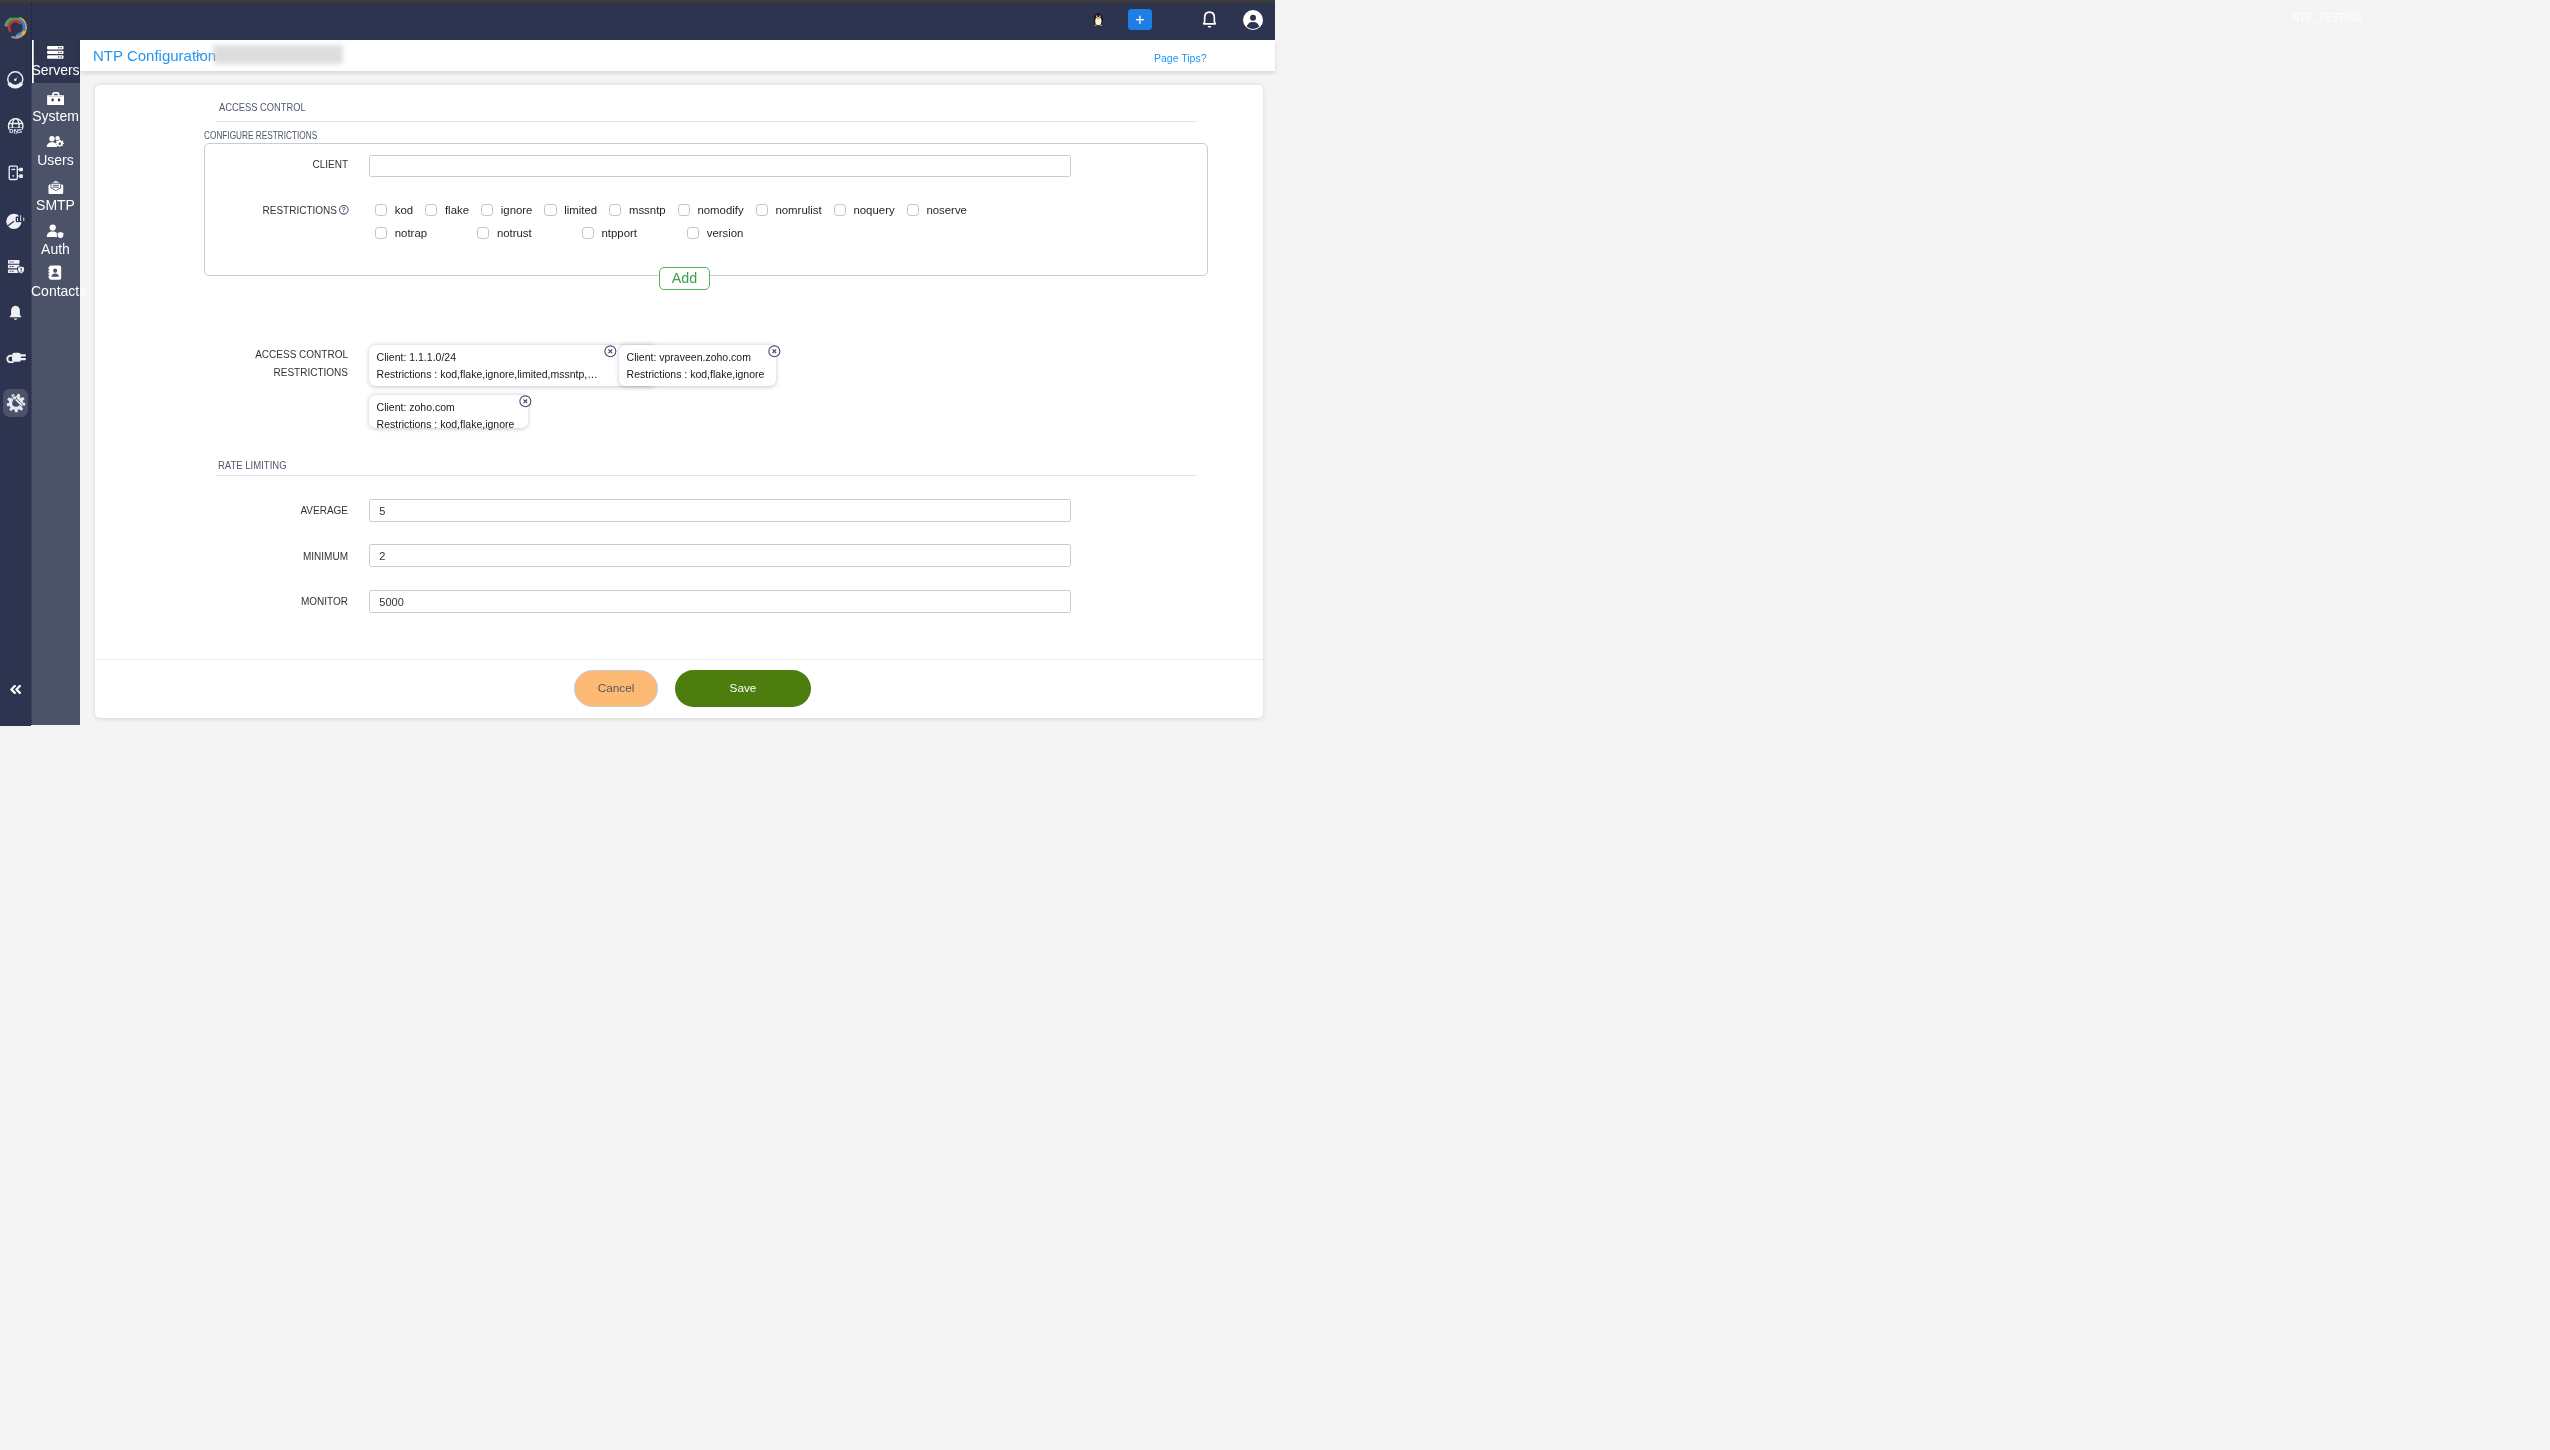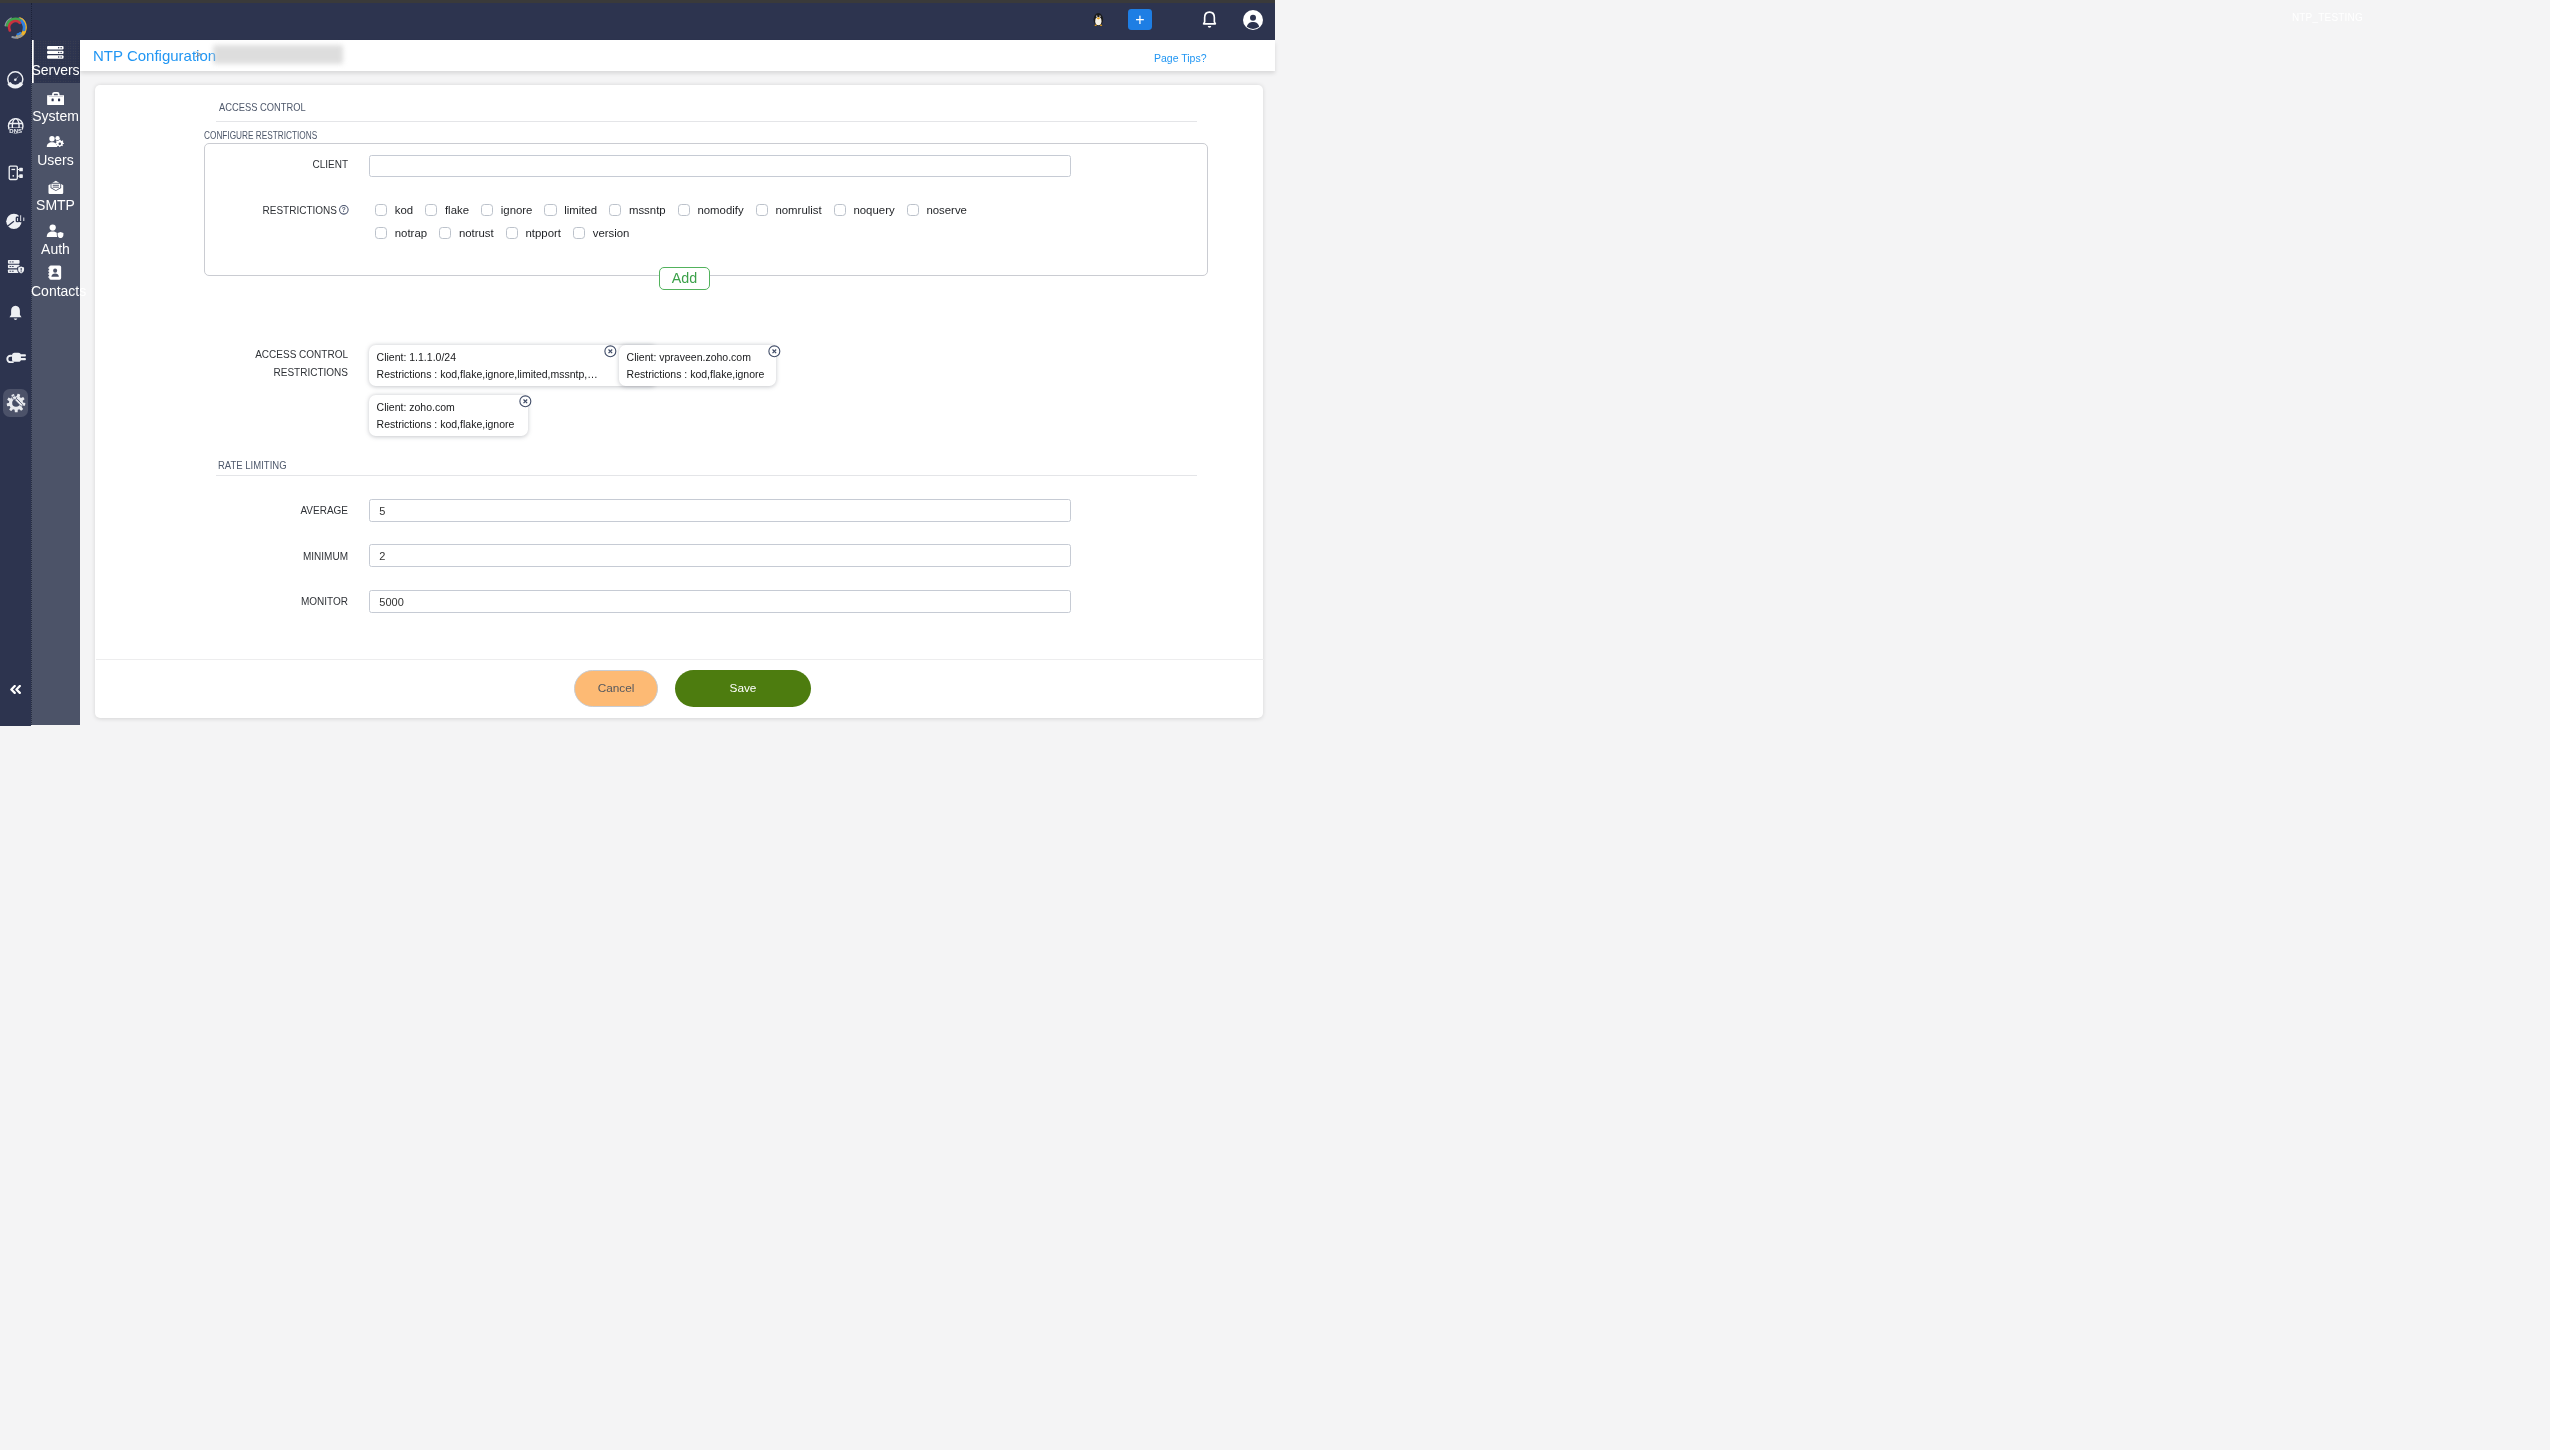--- a/index.html
+++ b/index.html
@@ -315,21 +315,21 @@
     </div>
  <div class="cbitem">
       <div class="cb"></div>
       <span>noquery</span>
     </div>
  <div class="cbitem">
       <div class="cb"></div>
       <span>noserve</span>
     </div>
 </div>
-<div class="cbrow" style="left:375px;top:227px;">
+<div class="cbrow" style="left:375px;top:227px;gap:38px;">
  <div class="cbitem">
       <div class="cb"></div>
       <span>notrap</span>
     </div>
  <div class="cbitem">
       <div class="cb"></div>
       <span>notrust</span>
     </div>
  <div class="cbitem">
       <div class="cb"></div>
@@ -338,21 +338,21 @@
  <div class="cbitem">
       <div class="cb"></div>
       <span>version</span>
     </div>
 </div>
 <div id="addBtn" class="abs">Add</div>
 
 <div class="formlbl" style="left:221px;top:346px;width:127px;line-height:17.7px;">ACCESS CONTROL<br>RESTRICTIONS</div>
 <div class="chip" style="left:369px;top:345px;width:288px;height:41px;">Client: 1.1.1.0/24<br>Restrictions : kod,flake,ignore,limited,mssntp,…</div>
 <div class="chip" style="left:619px;top:345px;width:157px;height:41px;">Client: vpraveen.zoho.com<br>Restrictions : kod,flake,ignore</div>
-<div class="chip" style="left:369px;top:395px;width:159px;height:41px;">Client: zoho.com<br>Restrictions : kod,flake,ignore</div>
+<div class="chip" style="left:369px;top:395px;width:159px;height:33px;">Client: zoho.com<br>Restrictions : kod,flake,ignore</div>
 <svg class="chipx" style="left:604px;top:345px" viewBox="0 0 16 16">
     <circle cx="8" cy="8" r="6.9" fill="#fff" stroke="#414d68" stroke-width="1.4"></circle>
     <path d="M5.7 5.7 L10.3 10.3 M10.3 5.7 L5.7 10.3" stroke="#414d68" stroke-width="1.5"></path>
   </svg>
 <svg class="chipx" style="left:768px;top:345px" viewBox="0 0 16 16">
     <circle cx="8" cy="8" r="6.9" fill="#fff" stroke="#414d68" stroke-width="1.4"></circle>
     <path d="M5.7 5.7 L10.3 10.3 M10.3 5.7 L5.7 10.3" stroke="#414d68" stroke-width="1.5"></path>
   </svg>
 <svg class="chipx" style="left:519px;top:395px" viewBox="0 0 16 16">
     <circle cx="8" cy="8" r="6.9" fill="#fff" stroke="#414d68" stroke-width="1.4"></circle>

